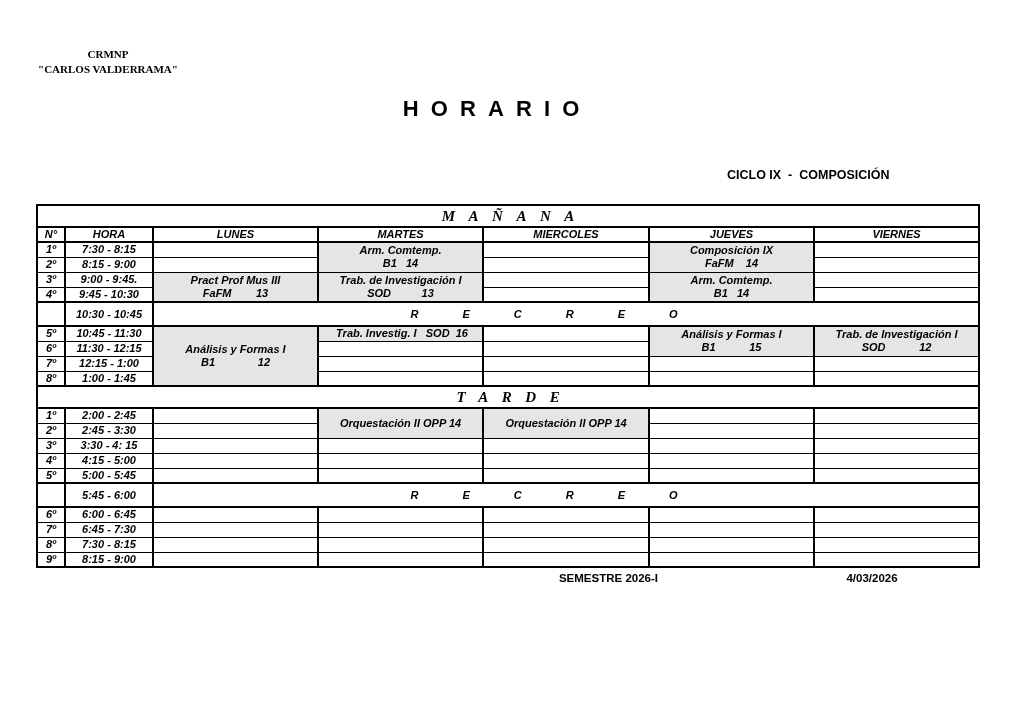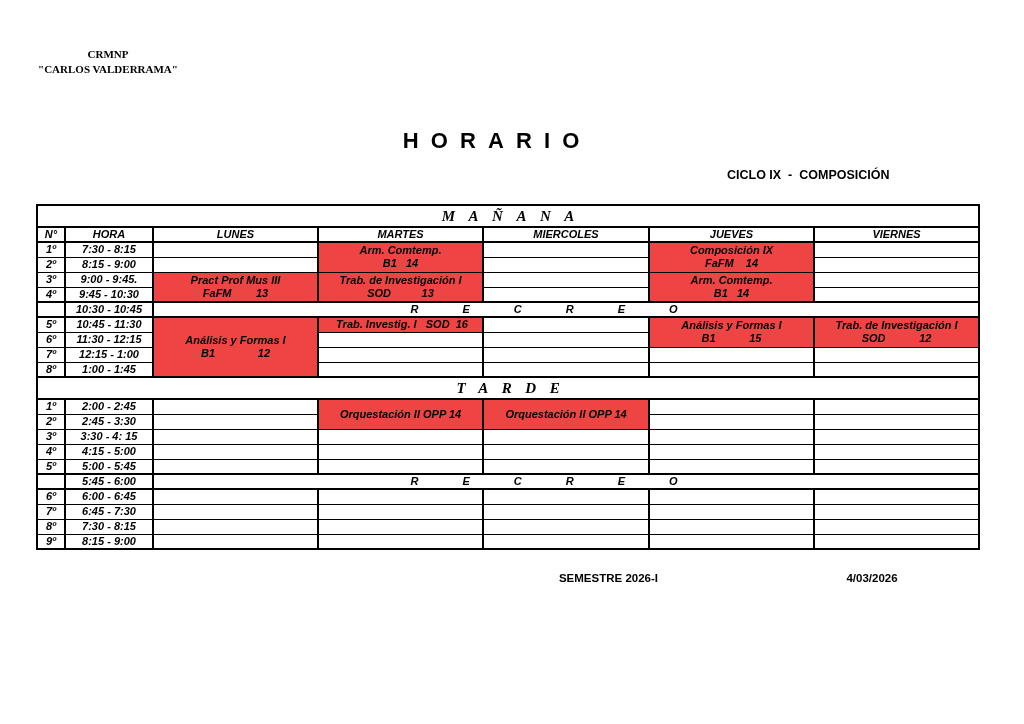--- a/index.html
+++ b/index.html
@@ -10,21 +10,21 @@
   
   .org {
     position:absolute; left:34px; top:47px; width:148px; text-align:center;
     font-family:"Liberation Serif", serif; font-weight:bold; font-size:11px; line-height:15px;
   }
   .school {
     position:absolute; top:52px; right:48px;
     font-family:"Liberation Serif", serif; font-weight:bold; font-size:13px;
   }
   .title {
-    position:absolute; top:128px; left:0; width:970px; text-align:center;
+    position:absolute; top:96px; left:0; width:970px; text-align:center;
     font-size:22px; font-weight:bold; letter-spacing:0.55em; padding-left:0.55em;
   }
   .cycle {
     position:absolute; top:168px; left:727px;
     font-size:12.5px; font-weight:bold; white-space:pre;
   }
   
   .tablewrap { position:absolute; top:204px; left:36px;font-style:italic; }
   table.tt { border-collapse:collapse; table-layout:fixed; width:942px; border:2px solid #000; }
   table.tt td {
@@ -35,24 +35,24 @@
   td.tl { border-left-width:1px; }
   tr.band { height:22px; }
   tr.band td {
     border-top:2px solid #000; border-bottom:2px solid #000;
     font-family:"Liberation Serif", serif; font-size:15px;
     letter-spacing:0.9em; padding-left:0.9em;
   }
   tr.cols { height:14px; }
   tr.cols td { border-bottom:2px solid #000; }
   tr.r { height:15px; }
-  tr.recess { height:15px; }
+  tr.recess { height:24px; }
   tr.recess td { border-top:2px solid #000; border-bottom:2px solid #000; }
   td.recess-cell { font-size:13px; letter-spacing:4em; padding-left:4em; }
-  td.gray { background:#ef4444; }
+  td.gray { background:#e5e5e5; }
   td.cls div { white-space:pre; }
   td.cls-left { text-align:left; }
   td.cls-left div { padding-left:3px; }
   
   .sem  { position:absolute; top:572px; left:458px; width:200px; text-align:right; font-size:11.5px; font-weight:bold; }
   .date { position:absolute; top:572px; left:792px; width:160px; text-align:center; font-size:11.5px; font-weight:bold; }
 </style>
 </head>
 <body>
 

